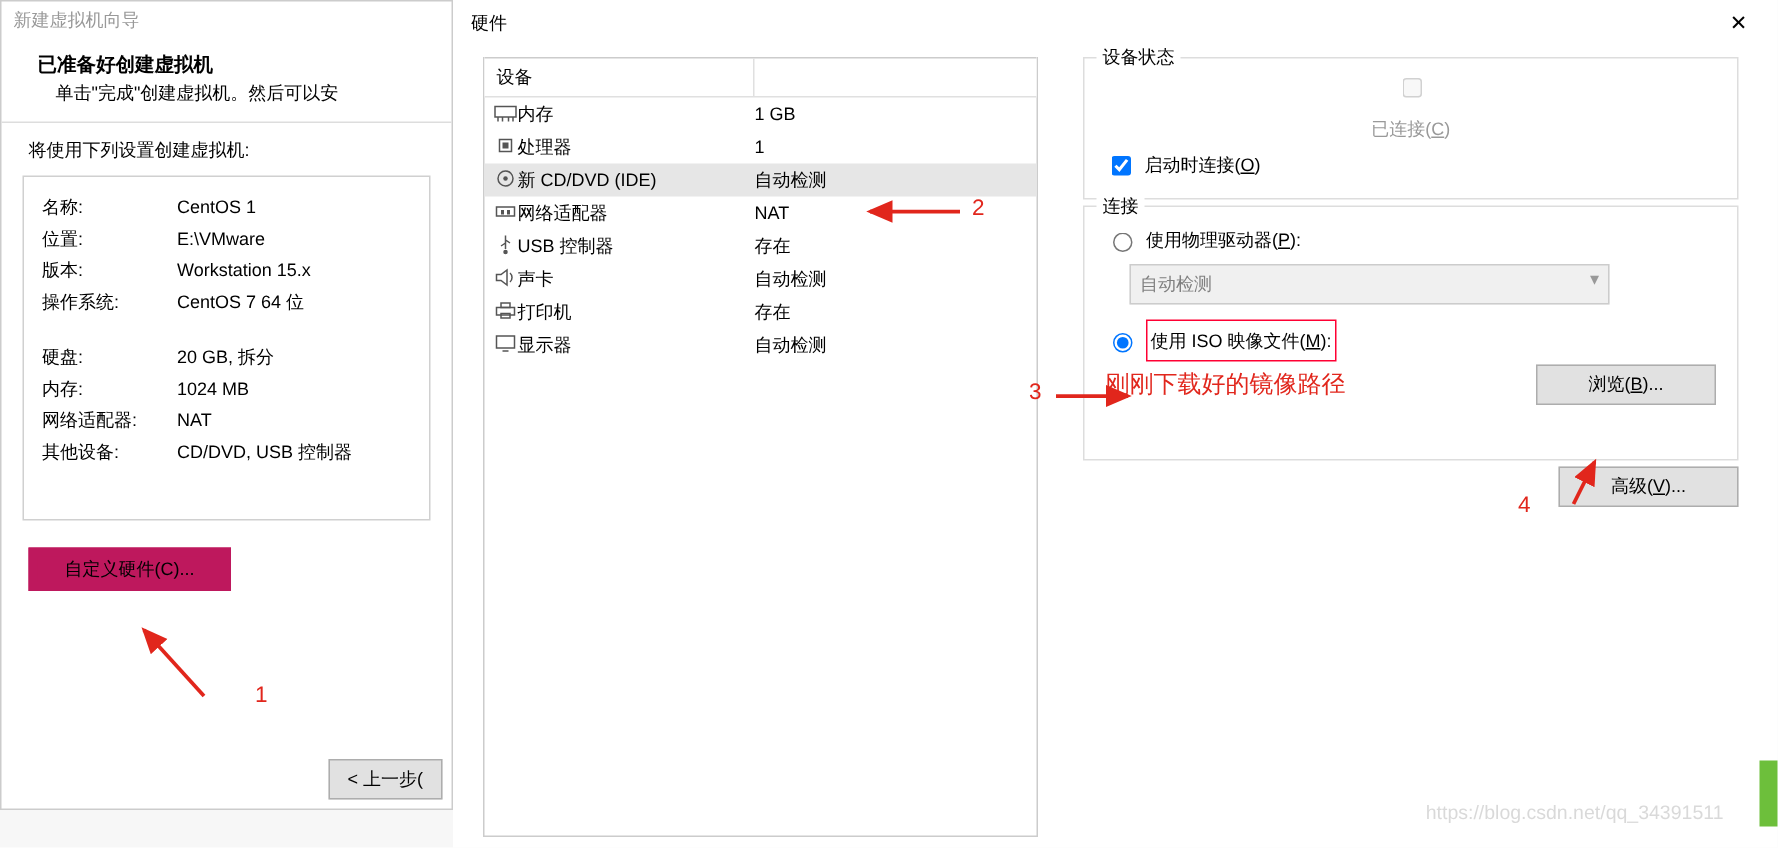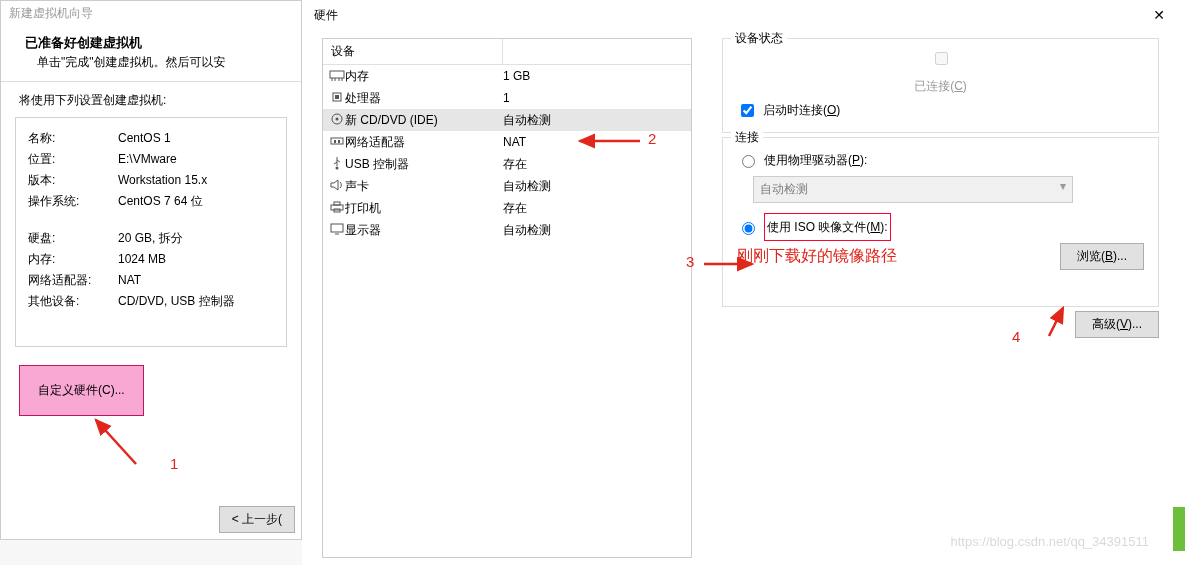--- a/index.html
+++ b/index.html
@@ -7,21 +7,21 @@
 .wizard-window { position: absolute; left: 0; top: 0; width: 302px; height: 540px; background: #fff; border: 1px solid #ccc; }
 .wizard-title { color: #999; padding: 4px 8px; font-size: 12px; }
 .wizard-heading { font-weight: bold; font-size: 13px; padding: 8px 24px 2px; color: #000; }
 .wizard-sub { padding: 0 36px 10px; color: #000; overflow: hidden; white-space: nowrap; }
 .wizard-divider { border-top: 1px solid #ddd; margin: 0 0 6px; }
 .wizard-label { padding: 4px 18px; color: #000; }
 .wizard-box { margin: 4px 14px; border: 1px solid #d0d0d0; padding: 10px 12px; height: 230px; position: relative; }
 .kv { display: flex; gap: 10px; line-height: 21px; }
 .kv .k { width: 80px; color: #000; }
 .kv .v { flex: 1; color: #000; white-space: nowrap; overflow: hidden; }
-.custom-btn { margin: 14px 0 0 18px; padding: 16px 18px; background: #f9a8d4; border: 1px solid #be185d; color: #000; display: inline-block; }
+.custom-btn { margin: 14px 0 0 18px; padding: 0 18px; background: #be185d; border: 6px solid #be185d; color: #000; display: inline-block; }
 .wizard-footer { position: absolute; bottom: 6px; right: 6px; }
 .nav-btn { padding: 4px 12px; background: #e1e1e1; border: 1px solid #adadad; color: #000; }
 .hardware-window { position: absolute; left: 302px; top: 0; width: 883px; height: 565px; background: #fff; }
 .hw-titlebar { display: flex; align-items: center; padding: 4px 10px 2px; height: 28px; }
 .hw-title { flex: 1; color: #000; padding-left: 2px; }
 .close-x { width: 32px; text-align: center; font-size: 14px; color: #000; cursor: pointer; }
 .hw-body { display: flex; padding: 10px 20px 0 20px; gap: 30px; height: 530px; }
 .hw-left { width: 370px; border: 1px solid #ccc; border-top: none; position: relative; }
 .hw-table-head { display: flex; background: #fff; border-bottom: 1px solid #e0e0e0; border-top: 1px solid #ccc; }
 .hw-th { padding: 4px 8px; color: #000; border-right: 1px solid #e0e0e0; }
@@ -31,21 +31,21 @@
 .hw-row.selected { background: #e6e6e6; }
 .hw-row .hw-cell1 { width: 174px; display: flex; align-items: center; gap: 0; color: #000; }
 .hw-row .hw-cell2 { flex: 1; color: #000; }
 .hw-right { flex: 1; padding: 0 6px 0 0; color: #000; position: relative; }
 .group-box { border: 1px solid #ddd; padding: 10px 14px 10px 14px; position: relative; margin-bottom: 4px; }
 .group-box .legend { position: absolute; top: -9px; left: 8px; background: #fff; padding: 0 4px; color: #000; }
 .chk, .rad { display: flex; align-items: center; gap: 6px; line-height: 24px; color: #000; }
 .chk.disabled, .chk.disabled .und { color: #999; flex-direction: column; }
 .select-box { width: 100%; border: 1px solid #ccc; background: #f0f0f0; color: #808080; padding: 4px 6px; margin: 4px 0 0 16px; max-width: 320px; position: relative; }
 .select-box::after { content: "▾"; position: absolute; right: 6px; top: 2px; color: #999; }
-.btn { background: #e1e1e1; border: 1px solid #adadad; padding: 4px 16px; color: #000; display: inline-block; }
+.btn { background: #e1e1e1; border: 1px solid #adadad; padding: 4px 34px; color: #000; display: inline-block; }
 .und { text-decoration: underline; }
 .iso-highlight { border: 1px solid #f03; display: inline-block; padding: 1px 2px; }
 .red-text { color: #e1261c; font-size: 16px; font-weight: 500; white-space: nowrap; }
 .watermark { position: absolute; right: 36px; bottom: 16px; color: rgba(128,128,128,0.3); font-size: 13px; }
 .green-strip { position: absolute; right: 0; bottom: 14px; width: 12px; height: 44px; background: #6dbf3b; }
 svg.ic { width: 16px; height: 14px; }
 .anno { position: absolute; color: #e1261c; font-size: 15px; font-weight: 500; }
 .arrow { position: absolute; }
 </style>
 </head>

